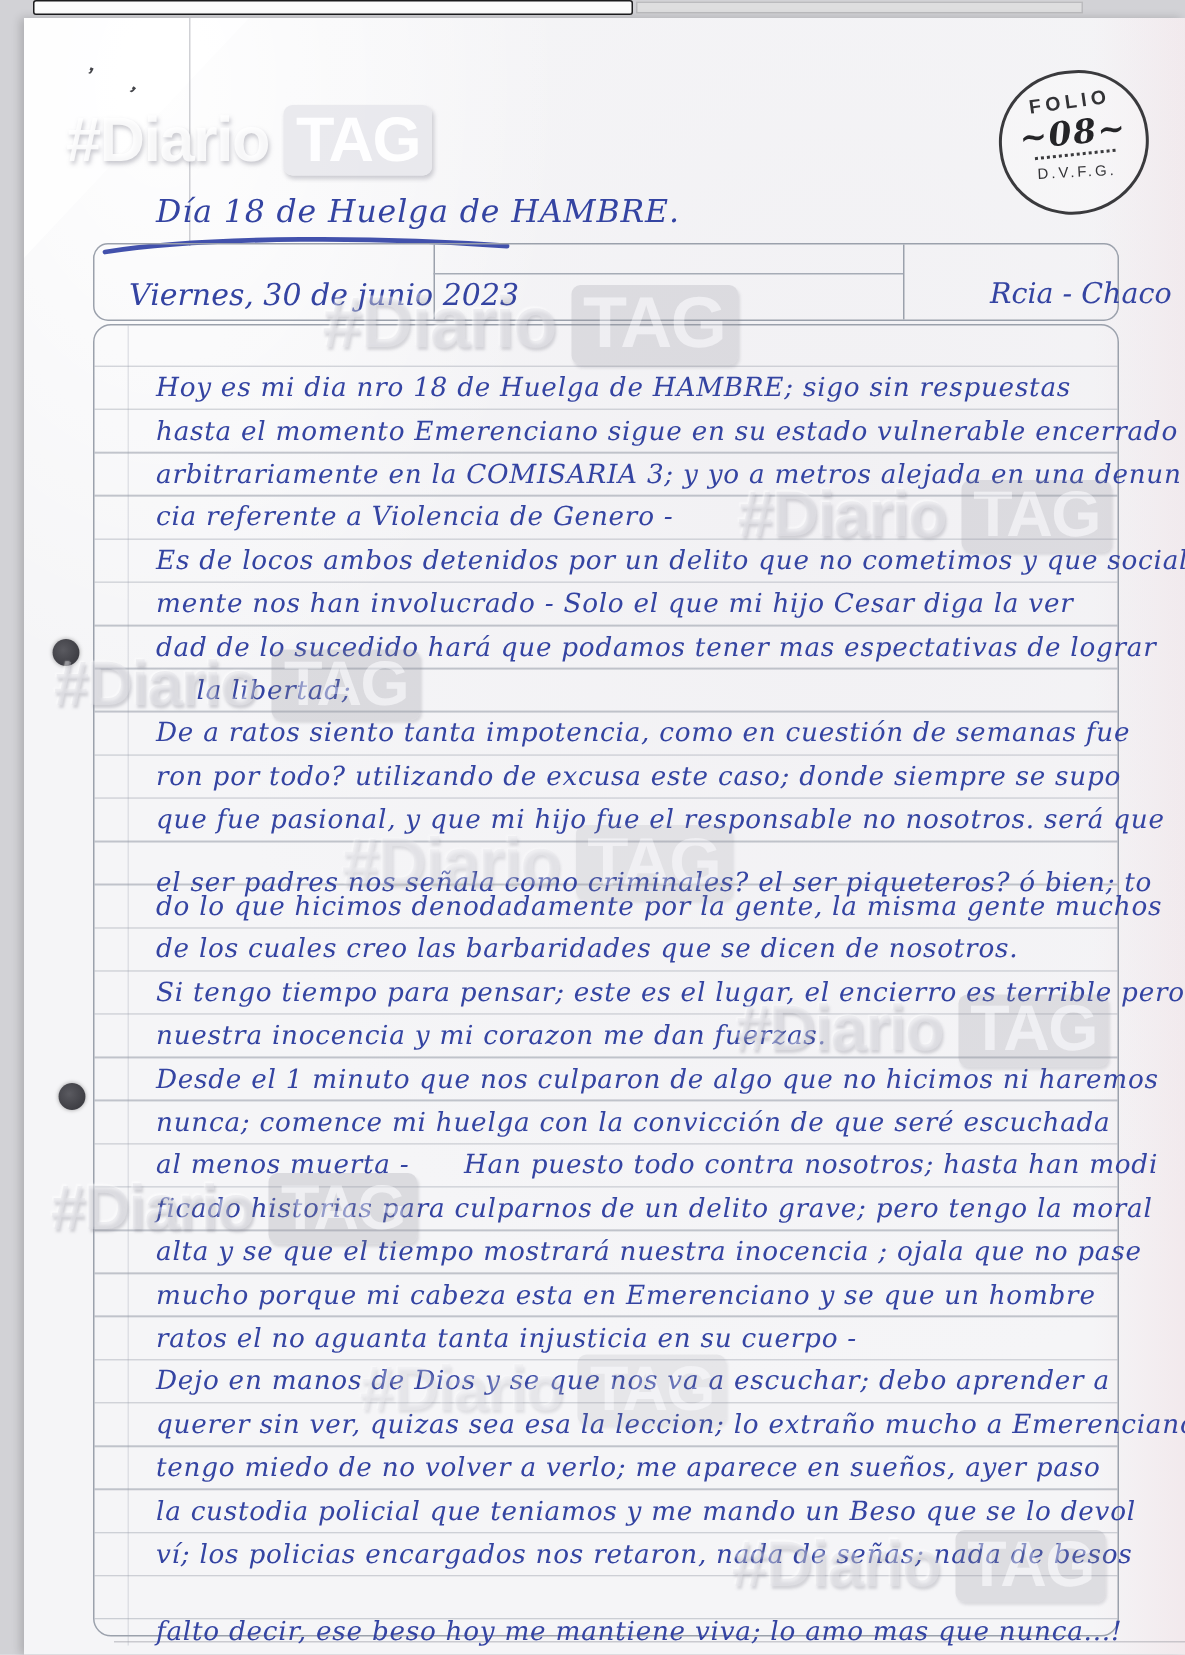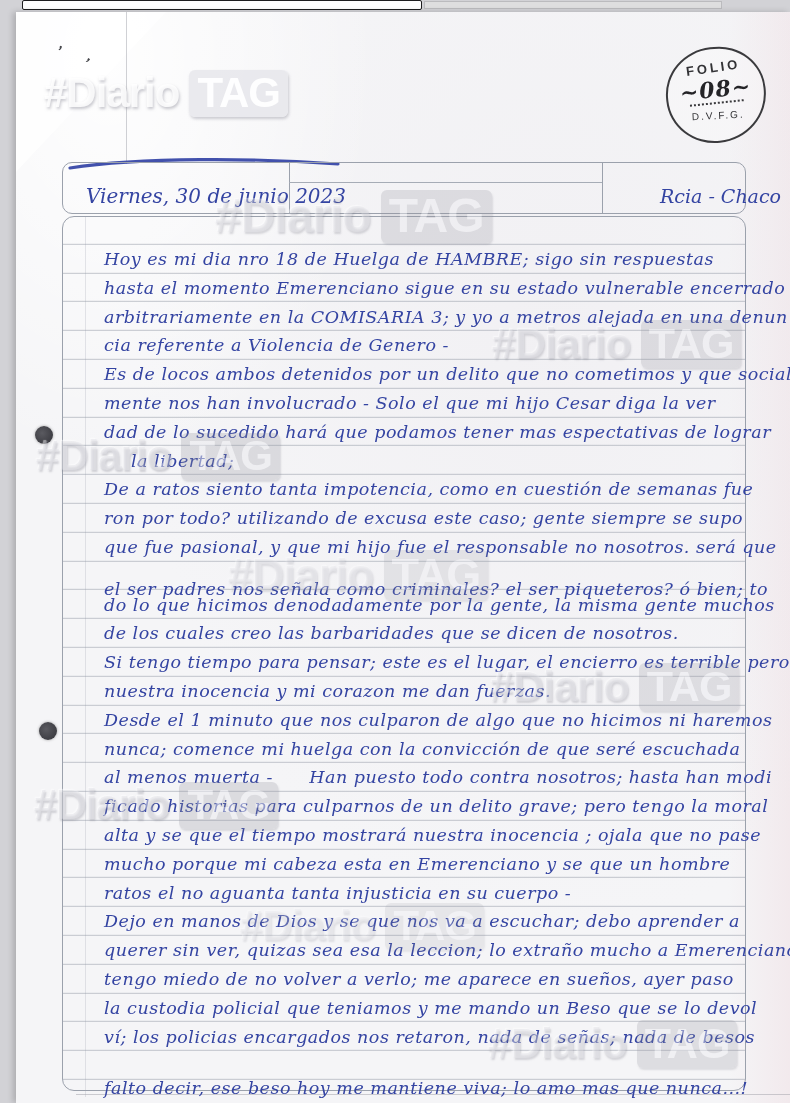--- a/index.html
+++ b/index.html
@@ -107,20 +107,21 @@
     <div class="pen-mark" style="left:41px;top:30px;transform:rotate(24deg);">’</div>
     <div class="pen-mark" style="left:68px;top:42px;transform:rotate(40deg);">’</div>
 
     <div class="stamp">
       <div class="stamp-top">FOLIO</div>
       <div class="stamp-num">~08~</div>
       <div class="stamp-dots"></div>
       <div class="stamp-bottom">D.V.F.G.</div>
     </div>
 
+    <div class="hw doc-title">Día 18 de Huelga de HAMBRE.</div>
     <svg class="title-underline" width="290" height="24">
       <path d="M8,15 C78,4 196,5 276,11" stroke="#3848a8" stroke-width="3.2" fill="none" stroke-linecap="round" opacity="0.95"></path>
     </svg>
 
     <div class="header-box">
       <div class="hdr-v1"></div>
       <div class="hdr-v2"></div>
       <div class="hdr-mid"></div>
     </div>
     <div class="hw date-text">Viernes, 30 de junio 2023</div>
@@ -131,21 +132,21 @@
     <div>
         <div class="hw hw-line" style="top: 232px;">Hoy es mi dia nro 18 de Huelga de HAMBRE; sigo sin respuestas</div>
         <div class="hw hw-line" style="top: 260.8px;">hasta el momento Emerenciano sigue en su estado vulnerable encerrado</div>
         <div class="hw hw-line" style="top: 289.6px;">arbitrariamente en la COMISARIA 3; y yo a metros alejada en una denun</div>
         <div class="hw hw-line" style="top: 318.4px;">cia referente a Violencia de Genero -</div>
         <div class="hw hw-line" style="top: 347.2px;">Es de locos ambos detenidos por un delito que no cometimos y que social</div>
         <div class="hw hw-line" style="top: 376px; font-style: italic;">mente nos han involucrado - Solo el que mi hijo Cesar diga la ver</div>
         <div class="hw hw-line" style="top: 404.8px;">dad de lo sucedido hará que podamos tener mas espectativas de lograr</div>
         <div class="hw hw-line" style="top: 433.6px; margin-left: 27px;">la libertad;</div>
         <div class="hw hw-line" style="top: 462.4px;">De a ratos siento tanta impotencia, como en cuestión de semanas fue</div>
-        <div class="hw hw-line" style="top: 491.2px;">ron por todo? utilizando de excusa este caso; gente siempre se supo</div>
+        <div class="hw hw-line" style="top: 491.2px;">ron por todo? utilizando de excusa este caso; donde siempre se supo</div>
         <div class="hw hw-line" style="top: 520px;">que fue pasional, y que mi hijo fue el responsable no nosotros. será que</div>
         <div class="hw hw-line" style="top: 562px; text-align: center;">el ser padres nos señala como criminales? el ser piqueteros? ó bien; to</div>
         <div class="hw hw-line" style="top: 577.6px;">do lo que hicimos denodadamente por la gente, la misma gente muchos</div>
         <div class="hw hw-line" style="top: 606.4px;">de los cuales creo las barbaridades que se dicen de nosotros.</div>
         <div class="hw hw-line" style="top: 635.2px;">Si tengo tiempo para pensar; este es el lugar, el encierro es terrible pero</div>
         <div class="hw hw-line" style="top: 664px;">nuestra inocencia y mi corazon me dan fuerzas.</div>
         <div class="hw hw-line" style="top: 692.8px;">Desde el 1 minuto que nos culparon de algo que no hicimos ni haremos</div>
         <div class="hw hw-line" style="top: 721.6px;">nunca; comence mi huelga con la convicción de que seré escuchada</div>
         <div class="hw hw-line" style="top: 750.4px;">al menos muerta -      Han puesto todo contra nosotros; hasta han modi</div>
         <div class="hw hw-line" style="top: 779.2px;">ficado historias para culparnos de un delito grave; pero tengo la moral</div>

